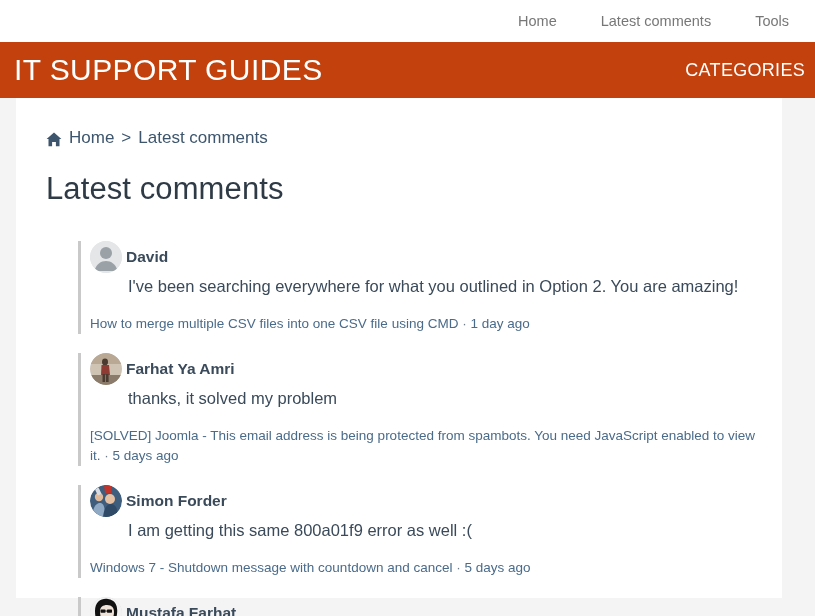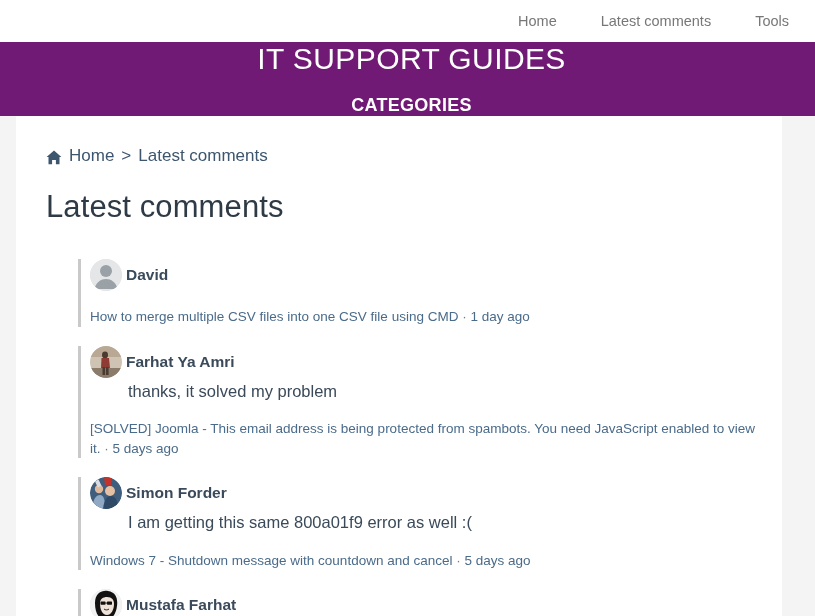--- a/index.html
+++ b/index.html
@@ -35,41 +35,39 @@
     padding: 0 22px;
     text-decoration: none;
     white-space: nowrap;
     cursor: pointer;
     line-height: 42px;
   }
   .topnav-item:last-child { padding-right: 18px; }
 
   
   .header {
-    height: 74px;
-    background: #701a75;
+    height: 56px;
+    background: #c2410c;
     display: flex;
     align-items: center;
     justify-content: space-between;
     box-sizing: border-box;
     padding: 0 6px 0 14px;
-    flex-direction: column;
   }
   .brand {
     color: #ffffff;
     font-size: 30px;
     letter-spacing: 0.4px;
     white-space: nowrap;
     cursor: pointer;
     text-decoration: none;
   }
   .header-nav {
     display: flex;
     align-items: center;
-    font-weight: bold;
   }
   .header-nav-item {
     color: #ffffff;
     font-size: 18px;
     letter-spacing: 0.3px;
     white-space: nowrap;
     cursor: pointer;
     text-decoration: none;
     padding: 0 4px;
   }
@@ -221,20 +219,21 @@
         <div class="comment-head">
           <span class="avatar">
             <svg width="32" height="32" viewBox="0 0 32 32" xmlns="http://www.w3.org/2000/svg">
               <circle cx="16" cy="16" r="16" fill="#e4e6e8"></circle>
               <circle cx="16" cy="12" r="6" fill="#9aa2a8"></circle>
               <path d="M4.5 30 C6 23 11 20 16 20 C21 20 26 23 27.5 30 Z" fill="#9aa2a8"></path>
             </svg>
           </span>
           <span class="author">David</span>
         </div>
+        <div class="comment-body">I've been searching everywhere for what you outlined in Option 2. You are amazing!</div>
         <div class="comment-meta">
           <a class="meta-link">How to merge multiple CSV files into one CSV file using CMD</a>
           <span class="meta-sep">·</span>
           <span class="meta-time">1 day ago</span>
         </div>
       </div>
 
       <div class="comment">
         <div class="comment-head">
           <span class="avatar">

